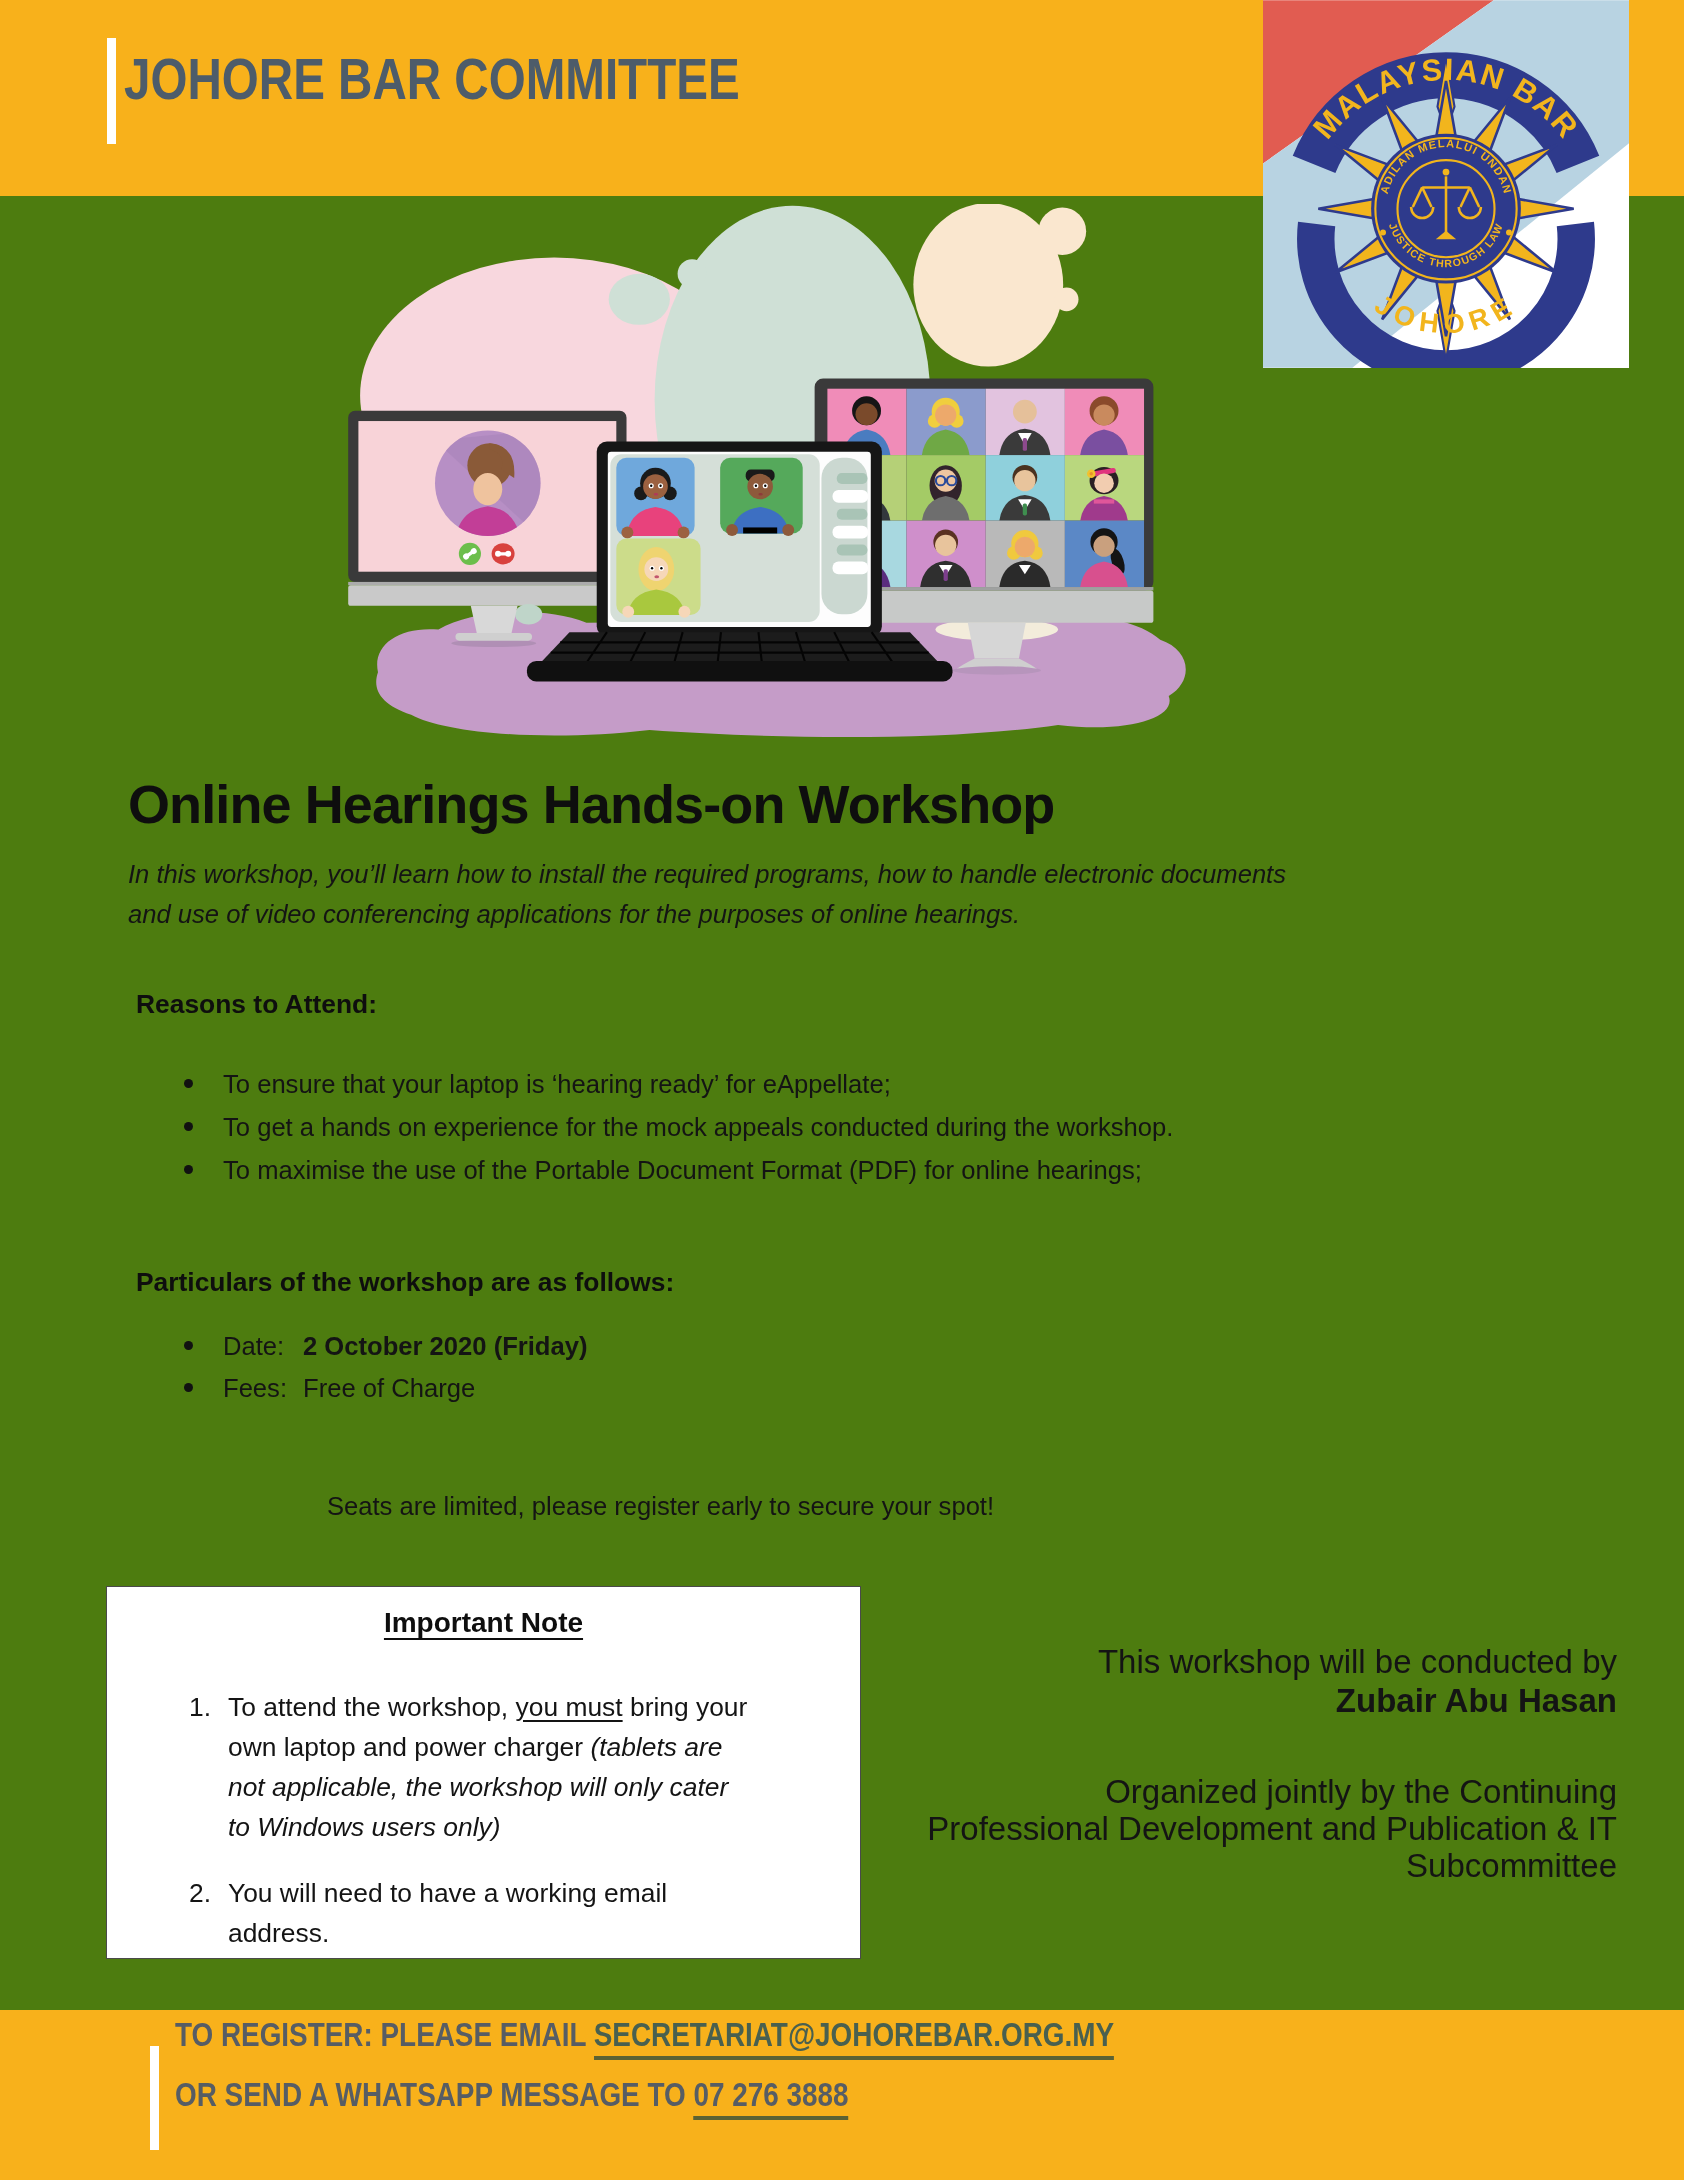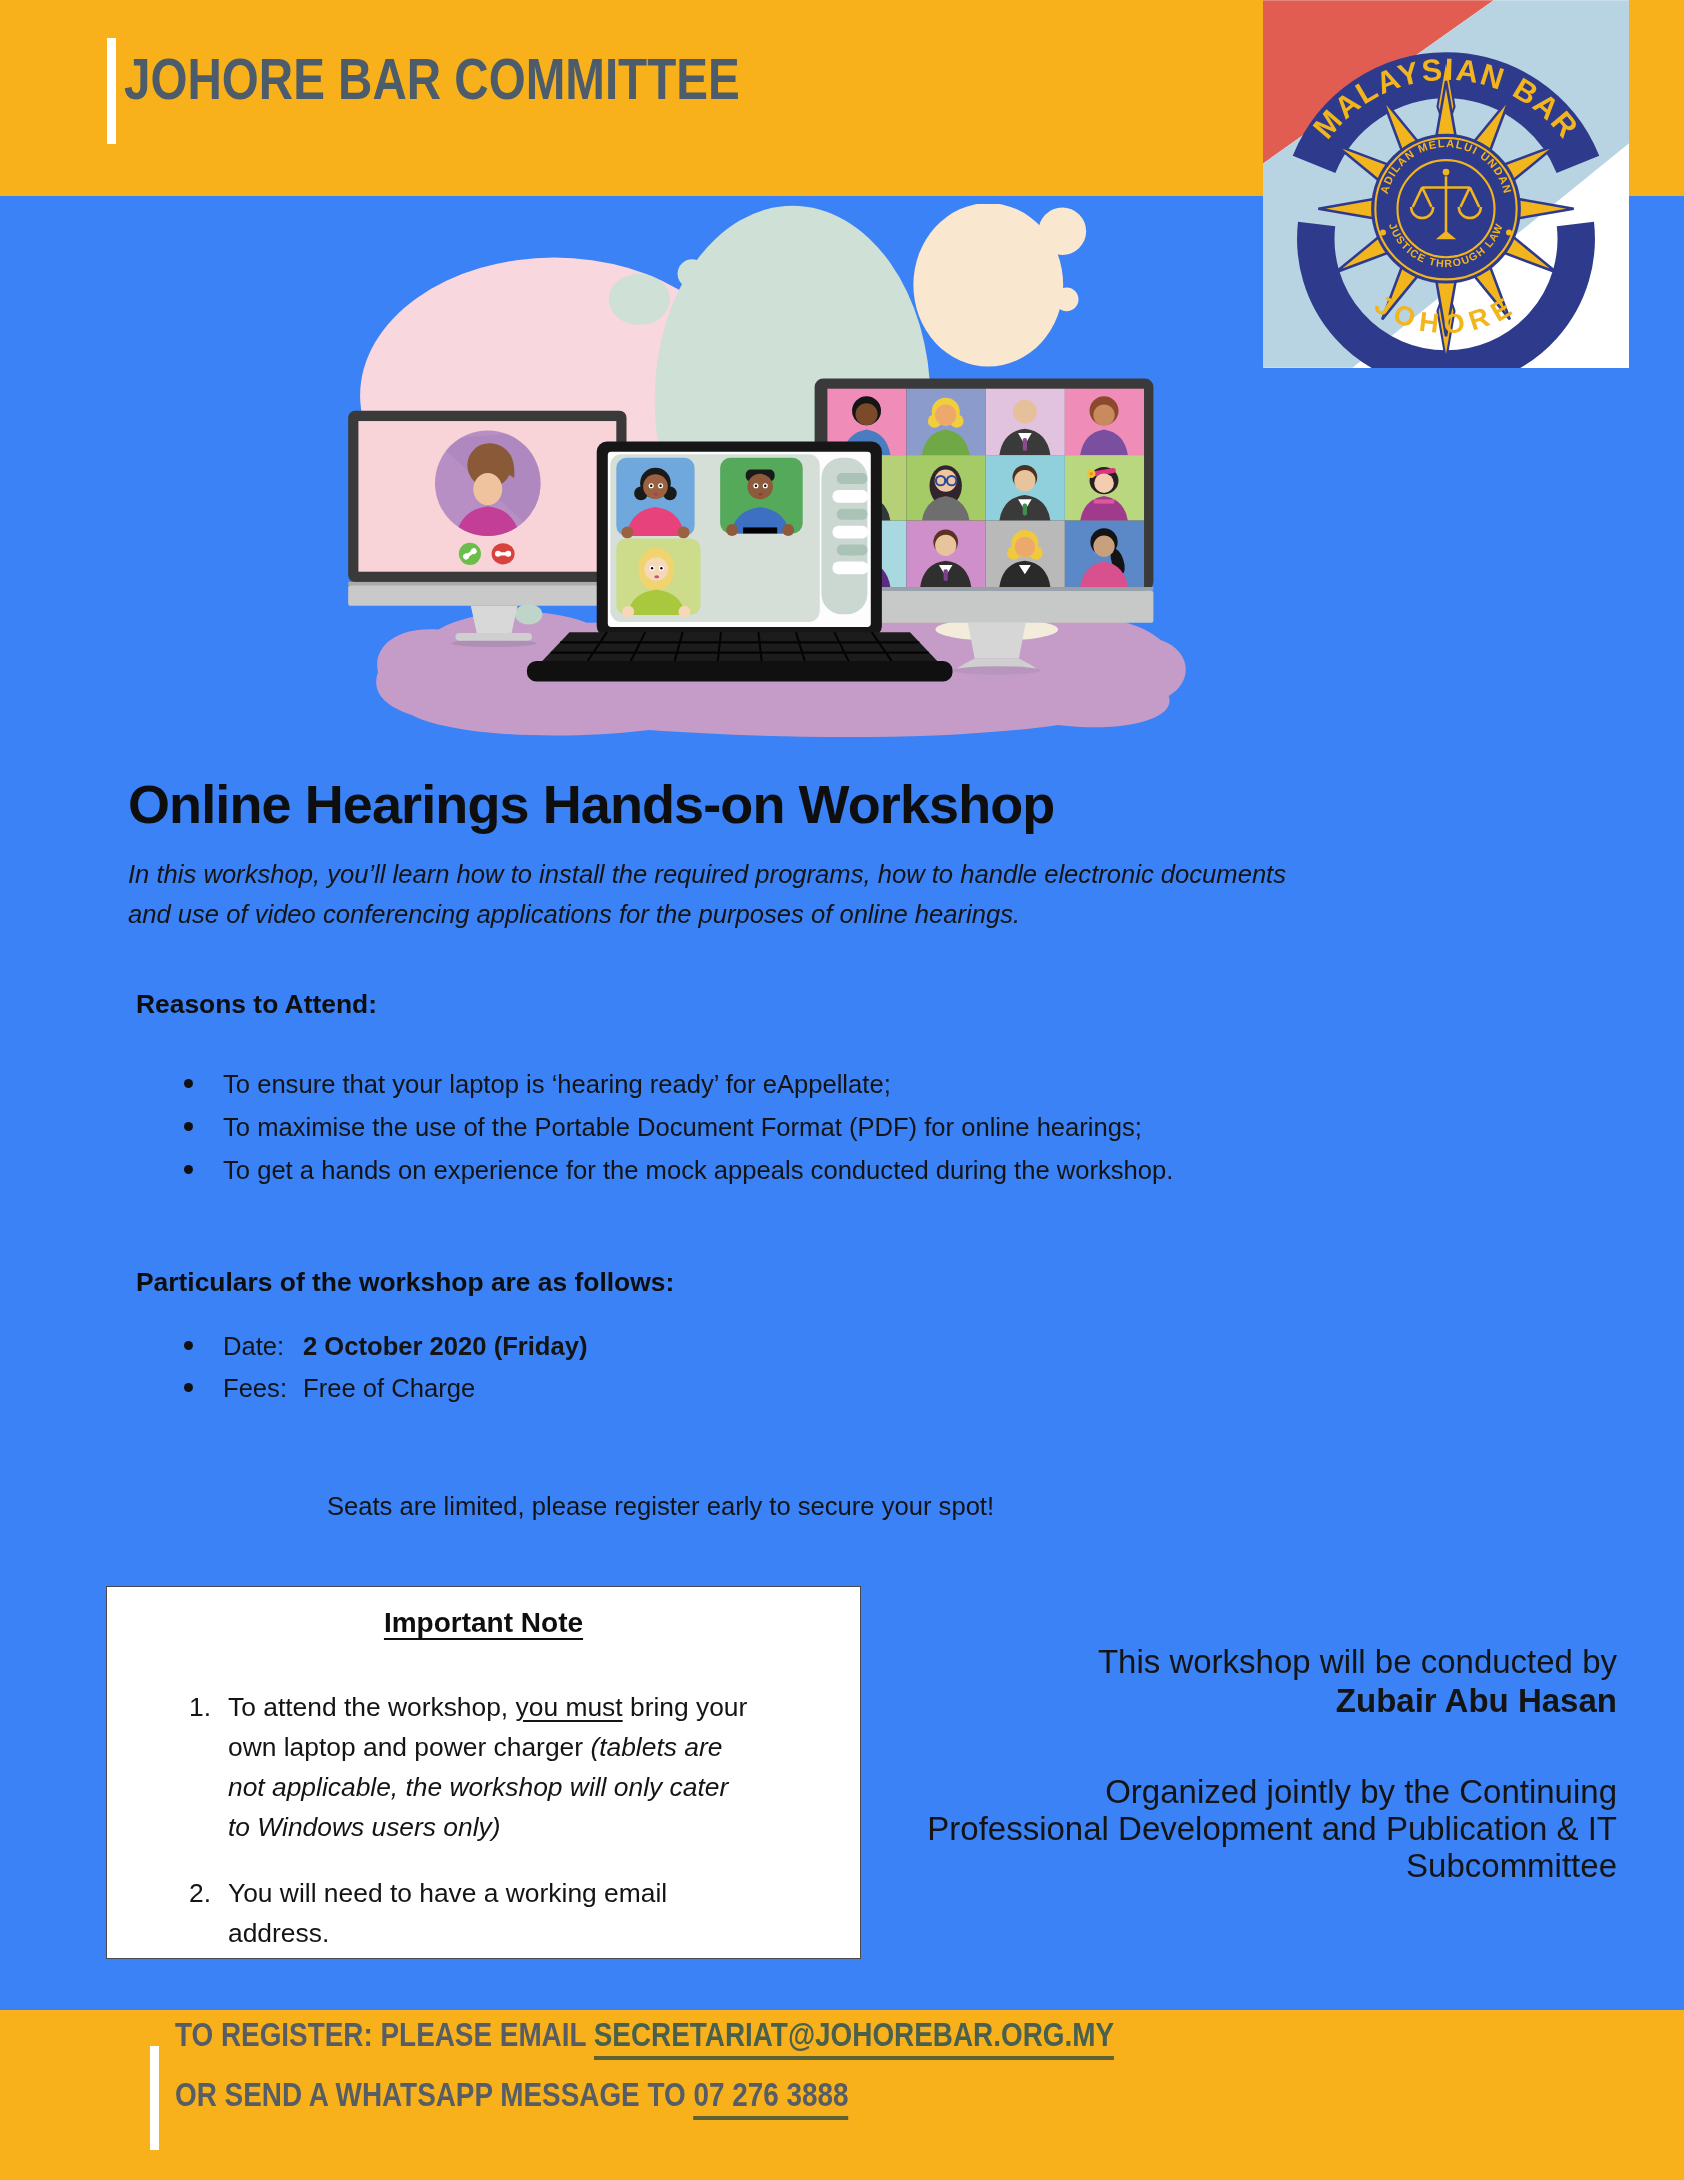--- a/index.html
+++ b/index.html
@@ -1,16 +1,16 @@
 <!DOCTYPE html>
 <html style="font-size:13.6px"><head>
 <meta charset="utf-8">
 <style>
   html,body{margin:0;padding:0;background:#ffffff;}
-  #page{position:relative;width:1685px;height:2181px;background:#3b82f6;overflow:hidden;
+  #page{position:relative;width:1685px;height:2181px;background:#4d7c0f;overflow:hidden;
         font-family:"Liberation Sans", sans-serif;color:#111;}
 
   
   .band{position:absolute;left:0;top:0;width:1685px;height:196px;background:#F8B11B;}
   .vbar{position:absolute;left:107px;top:38px;width:8.5px;height:106px;background:#ffffff;}
   .htitle{position:absolute;left:124px;top:46px;font-size:58px;line-height:65px;font-weight:bold;
           color:#4D5C6A;white-space:nowrap;transform:scaleX(0.82);transform-origin:left top;}
 
   
   .logo-box{position:absolute;left:1263px;top:0;width:366px;height:368px;background:#ffffff;}
@@ -366,22 +366,22 @@
       </g>
     </g>
   </svg>
 
   <h1 class="doc-title">Online Hearings Hands-on Workshop</h1>
   <p class="intro">In this workshop, you’ll learn how to install the required programs, how to handle electronic documents and use of video conferencing applications for the purposes of online hearings.</p>
 
   <p class="h2 reasons">Reasons to Attend:</p>
   <ul class="blist rlist">
     <li><span>To ensure that your laptop is ‘hearing ready’ for eAppellate;</span></li>
+    <li><span>To get a hands on experience for the mock appeals conducted during the workshop.</span></li>
     <li><span>To maximise the use of the Portable Document Format (PDF) for online hearings;</span></li>
-    <li><span>To get a hands on experience for the mock appeals conducted during the workshop.</span></li>
   </ul>
 
   <p class="h2 partic">Particulars of the workshop are as follows:</p>
   <ul class="blist plist">
     <li><span class="plabel">Date:</span><span class="pval">2 October 2020 (Friday)</span></li>
     <li><span class="plabel">Fees:</span><span class="pval">Free of Charge</span></li>
   </ul>
 
   <p class="seats">Seats are limited, please register early to secure your spot!</p>
 

